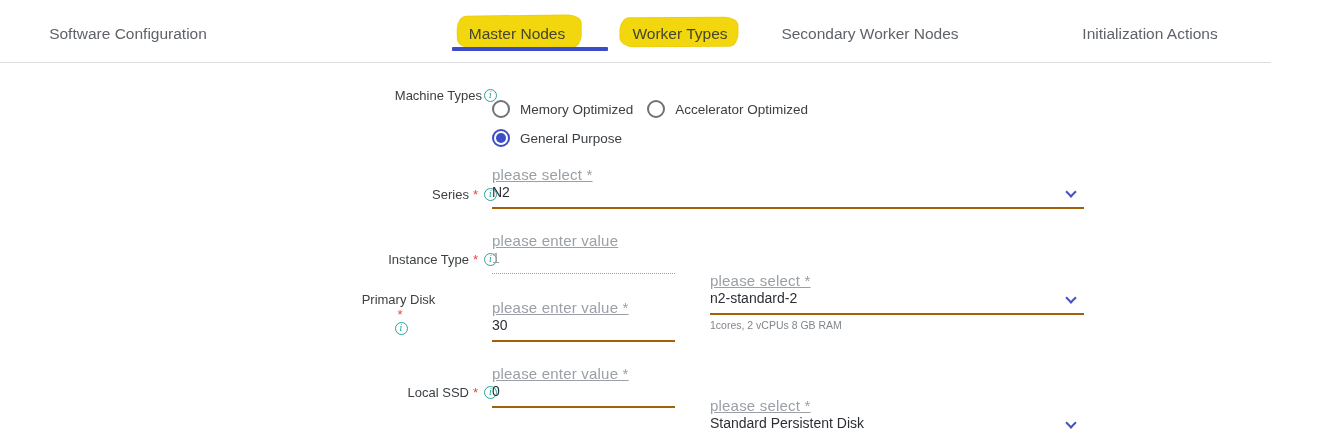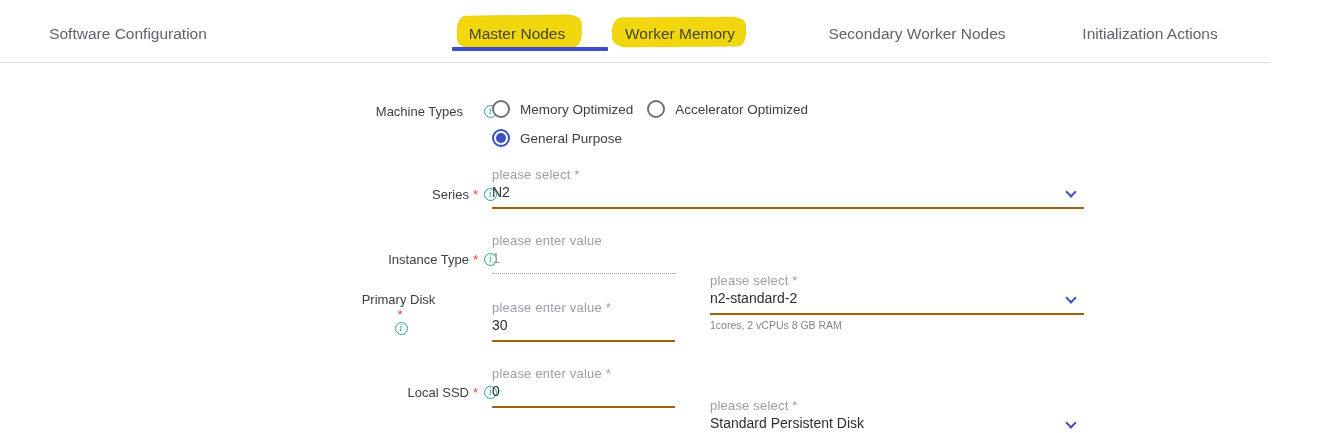--- a/index.html
+++ b/index.html
@@ -16,21 +16,21 @@
   }
   .tab {
     position:absolute; top:0; height:56px; display:flex; align-items:center;
     transform:translateX(-50%); cursor:pointer;
     font-size:15.5px; color:#5f6368; white-space:nowrap;
   }
   .tab-1 { left:128px; }
   .tab-2 { left:345px; }
   .tab-3 { left:517px; color:#45452e; }
   .tab-4 { left:680px; color:#45452e; }
-  .tab-5 { left:917px; }
+  .tab-5 { left:870px; }
   .tab-6 { left:1150px; }
   .tab .tab-label { position:relative; z-index:2; }
   .hl-mark {
     position:absolute; z-index:1; background:#f2d70e;
     border-radius:9px 13px 8px 14px / 13px 8px 12px 9px;
     box-shadow:0 0 0 1px #eccf10;
   }
   .tab-3 .hl-mark { left:-11px; right:-16px; top:10px; bottom:15px; transform:rotate(-0.7deg); }
   .tab-4 .hl-mark { left:-12px; right:-10px; top:12px; bottom:16px; transform:rotate(-0.4deg); }
   .active-underline {
@@ -45,21 +45,21 @@
     font-size:13px; color:#3c4043; white-space:nowrap;
   }
   .flabel .req { color:#e8453c; margin:0 1px 0 4px; font-size:13px; }
   .flabel .noreq { margin-left:2px; }
   .info-icon {
     display:inline-block; width:13px; height:13px; margin-left:5px;
     border:1px solid #26a69a; border-radius:50%; color:#26a69a;
     font-size:9px; line-height:11px; text-align:center;
     font-family:"DejaVu Serif",serif; font-style:italic; cursor:pointer; flex:0 0 auto;
   }
-  .lbl-machine { top:96px;gap:19px; }
+  .lbl-machine { top:80px; }
   .lbl-series  { top:179px; }
   .lbl-instance{ top:244px; }
   .lbl-primary { top:311px;flex-direction:column; }
   .lbl-ssd     { top:377px; }
 
   
   .radio-row { position:absolute; left:492px; display:flex; align-items:center; }
   .radio-row-1 { top:94px; }
   .radio-row-2 { top:123px; }
   .radio-opt { display:flex; align-items:center; margin-right:14px; cursor:pointer; }
@@ -70,22 +70,22 @@
   .radio-opt.selected .radio-circle { border-color:#3b4ec5; }
   .radio-opt.selected .radio-circle::after {
     content:""; position:absolute; left:2px; top:2px; width:10px; height:10px;
     border-radius:50%; background:#3b4ec5;
   }
   .radio-text { font-size:13.5px; color:#3c4043; white-space:nowrap; }
 
   
   .field { position:absolute; }
   .float-label {
-    display:block; font-size:13px; color:#9aa0a6; letter-spacing:0.2px;
-    height:11px; line-height:11px; white-space:nowrap;
+    display:block; font-size:15px; color:#9aa0a6; letter-spacing:0.2px;
+    height:11px; line-height:11px; white-space:nowrap;text-decoration:underline;
   }
   .fvalue {
     display:block; width:100%; font-size:14px; color:#2b2e33;
     padding:4px 0 7px 0; border:none; outline:none; background:transparent;
     font-family:"Liberation Sans","DejaVu Sans",sans-serif;
   }
   .underline-solid { border-bottom:2px solid #a16207; }
   .underline-dotted { border-bottom:1px dotted #9e9e9e; }
   .fvalue.disabled { color:#9e9e9e; }
   .select-box { position:relative; cursor:pointer; }
@@ -111,21 +111,21 @@
   <div class="tabbar">
     <div class="tab tab-1">
       <span class="tab-label">Software Configuration</span>
     </div>
     <div class="tab tab-3">
       <span class="hl-mark"></span>
       <span class="tab-label">Master Nodes</span>
     </div>
     <div class="tab tab-4">
       <span class="hl-mark"></span>
-      <span class="tab-label">Worker Memory</span>
+      <span class="tab-label">Worker Types</span>
     </div>
     <div class="tab tab-5">
       <span class="tab-label">Secondary Worker Nodes</span>
     </div>
     <div class="tab tab-6">
       <span class="tab-label">Initialization Actions</span>
     </div>
     <div class="active-underline"></div>
     <div class="divider"></div>
   </div>

